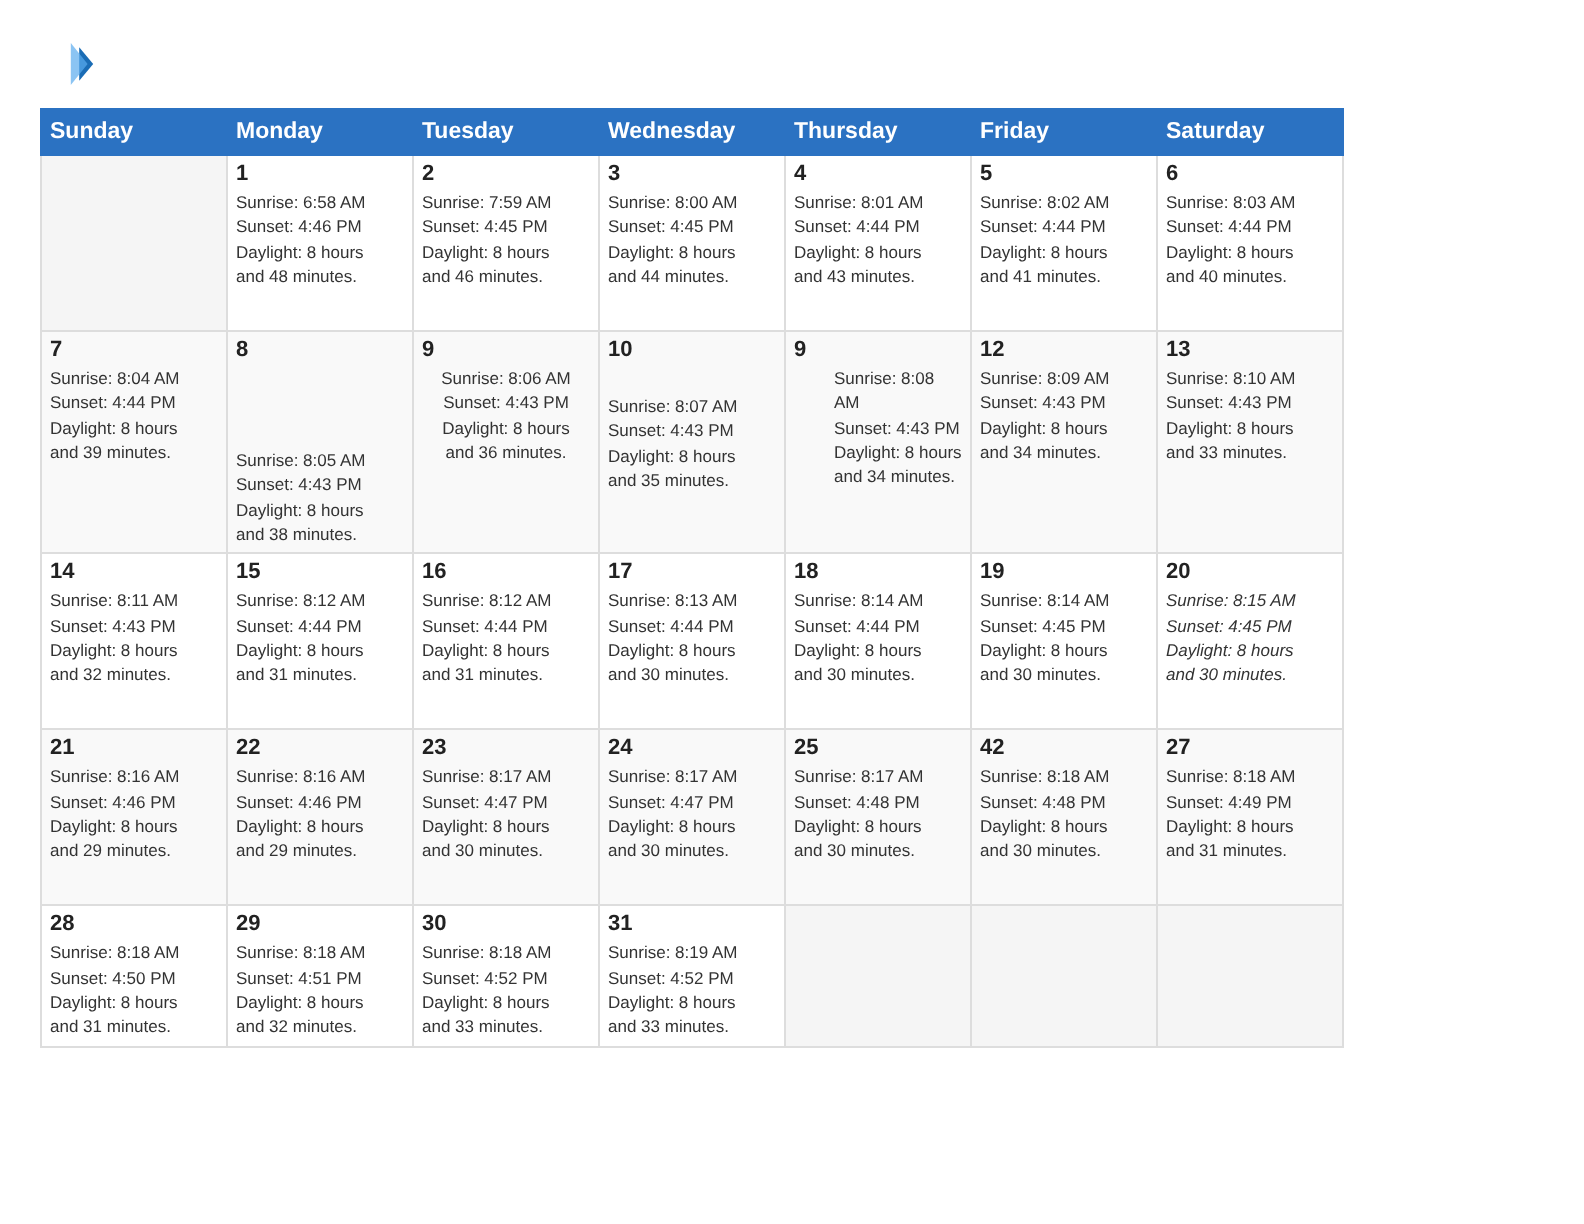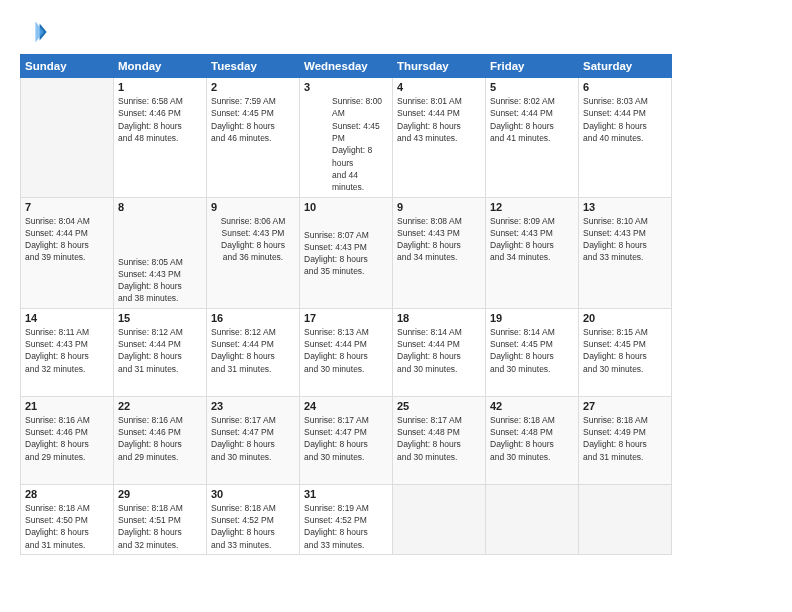--- a/index.html
+++ b/index.html
@@ -150,21 +150,21 @@
           </td>
           <td>
             <span class="day-num">2</span>
             <div class="cell-content" style="white-space: pre-line;">Sunrise: 7:59 AM
 Sunset: 4:45 PM
 Daylight: 8 hours
 and 46 minutes.</div>
           </td>
           <td>
             <span class="day-num">3</span>
-            <div class="cell-content" style="white-space: pre-line; margin-left: 28px;">Sunrise: 8:00 AM
+            <div class="cell-content" style="white-space: pre-line;">Sunrise: 8:00 AM
 Sunset: 4:45 PM
 Daylight: 8 hours
 and 44 minutes.</div>
           </td>
           <td>
             <span class="day-num">4</span>
             <div class="cell-content" style="white-space: pre-line;">Sunrise: 8:01 AM
 Sunset: 4:44 PM
 Daylight: 8 hours
 and 43 minutes.</div>
@@ -208,21 +208,21 @@
           </td>
           <td>
             <span class="day-num">10</span>
             <div class="cell-content" style="white-space: pre-line; margin-top: 16px;">Sunrise: 8:07 AM
 Sunset: 4:43 PM
 Daylight: 8 hours
 and 35 minutes.</div>
           </td>
           <td>
             <span class="day-num">9</span>
-            <div class="cell-content" style="white-space: pre-line;">Sunrise: 8:08 AM
+            <div class="cell-content" style="white-space: pre-line; margin-left: 20px;">Sunrise: 8:08 AM
 Sunset: 4:43 PM
 Daylight: 8 hours
 and 34 minutes.</div>
           </td>
           <td>
             <span class="day-num">12</span>
             <div class="cell-content" style="white-space: pre-line;">Sunrise: 8:09 AM
 Sunset: 4:43 PM
 Daylight: 8 hours
 and 34 minutes.</div>
@@ -273,21 +273,21 @@
           </td>
           <td>
             <span class="day-num">19</span>
             <div class="cell-content" style="white-space: pre-line;">Sunrise: 8:14 AM
 Sunset: 4:45 PM
 Daylight: 8 hours
 and 30 minutes.</div>
           </td>
           <td>
             <span class="day-num">20</span>
-            <div class="cell-content" style="white-space: pre-line;">Sunrise: 8:15 AM
+            <div class="cell-content" style="white-space: pre-line; font-style: italic;">Sunrise: 8:15 AM
 Sunset: 4:45 PM
 Daylight: 8 hours
 and 30 minutes.</div>
           </td>
         </tr>
         <tr>
           <td>
             <span class="day-num">21</span>
             <div class="cell-content" style="white-space: pre-line;">Sunrise: 8:16 AM
 Sunset: 4:46 PM

